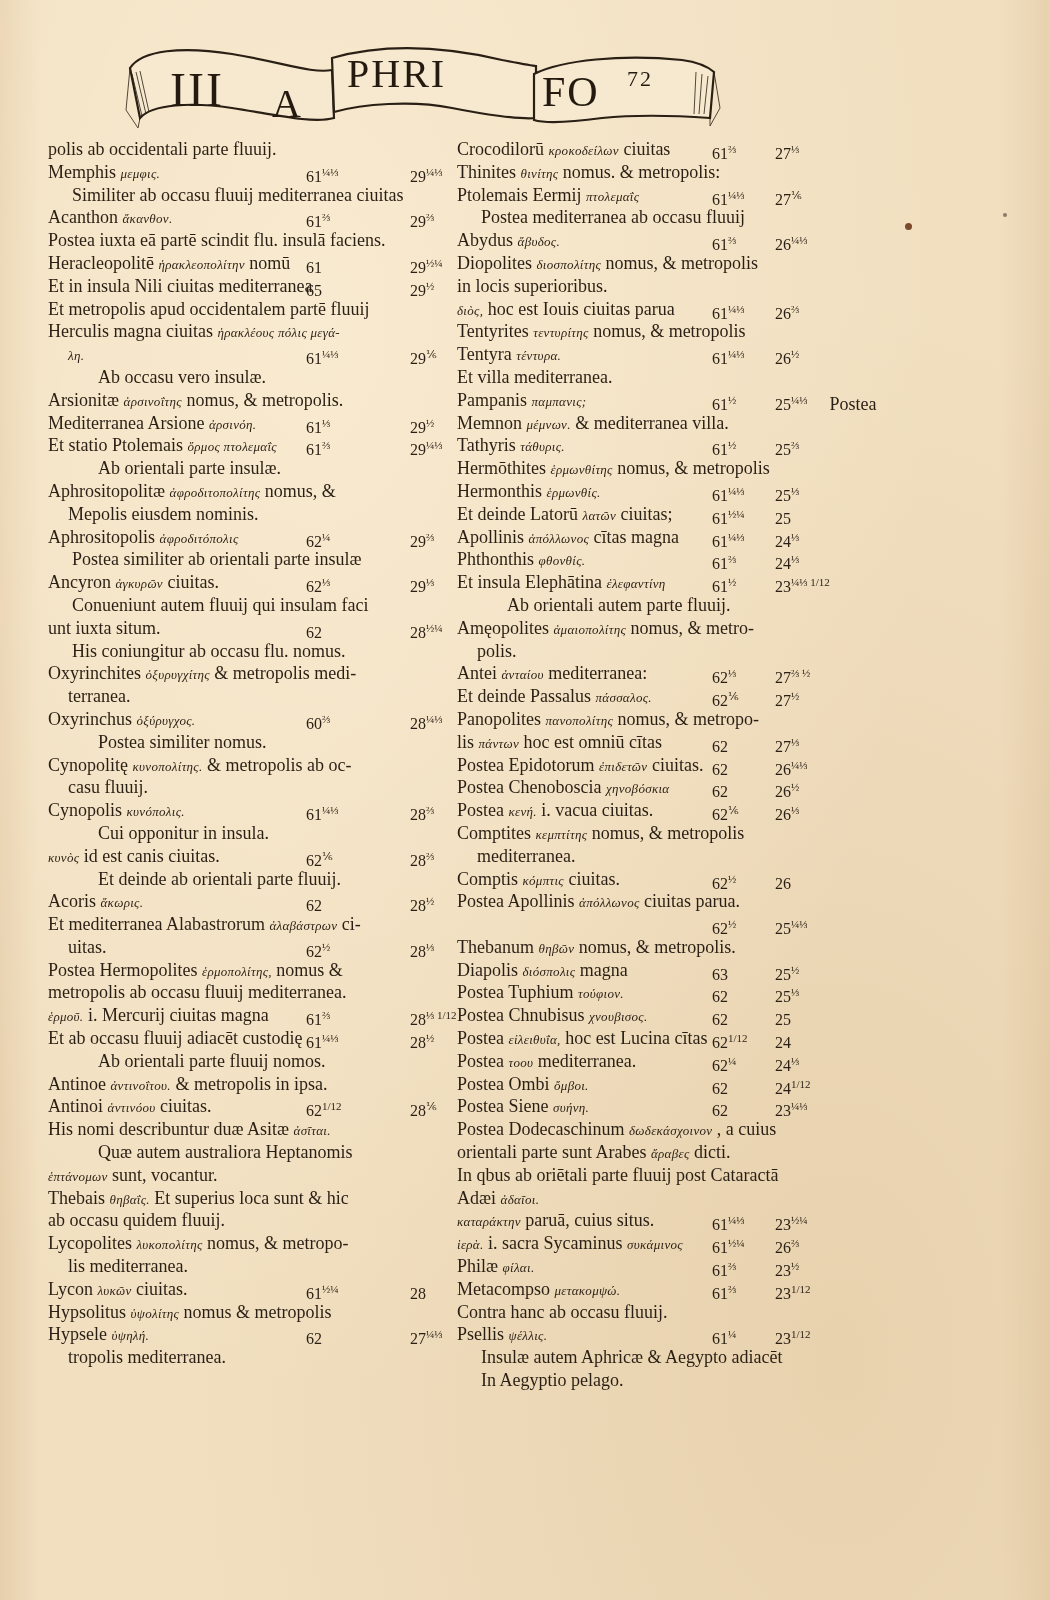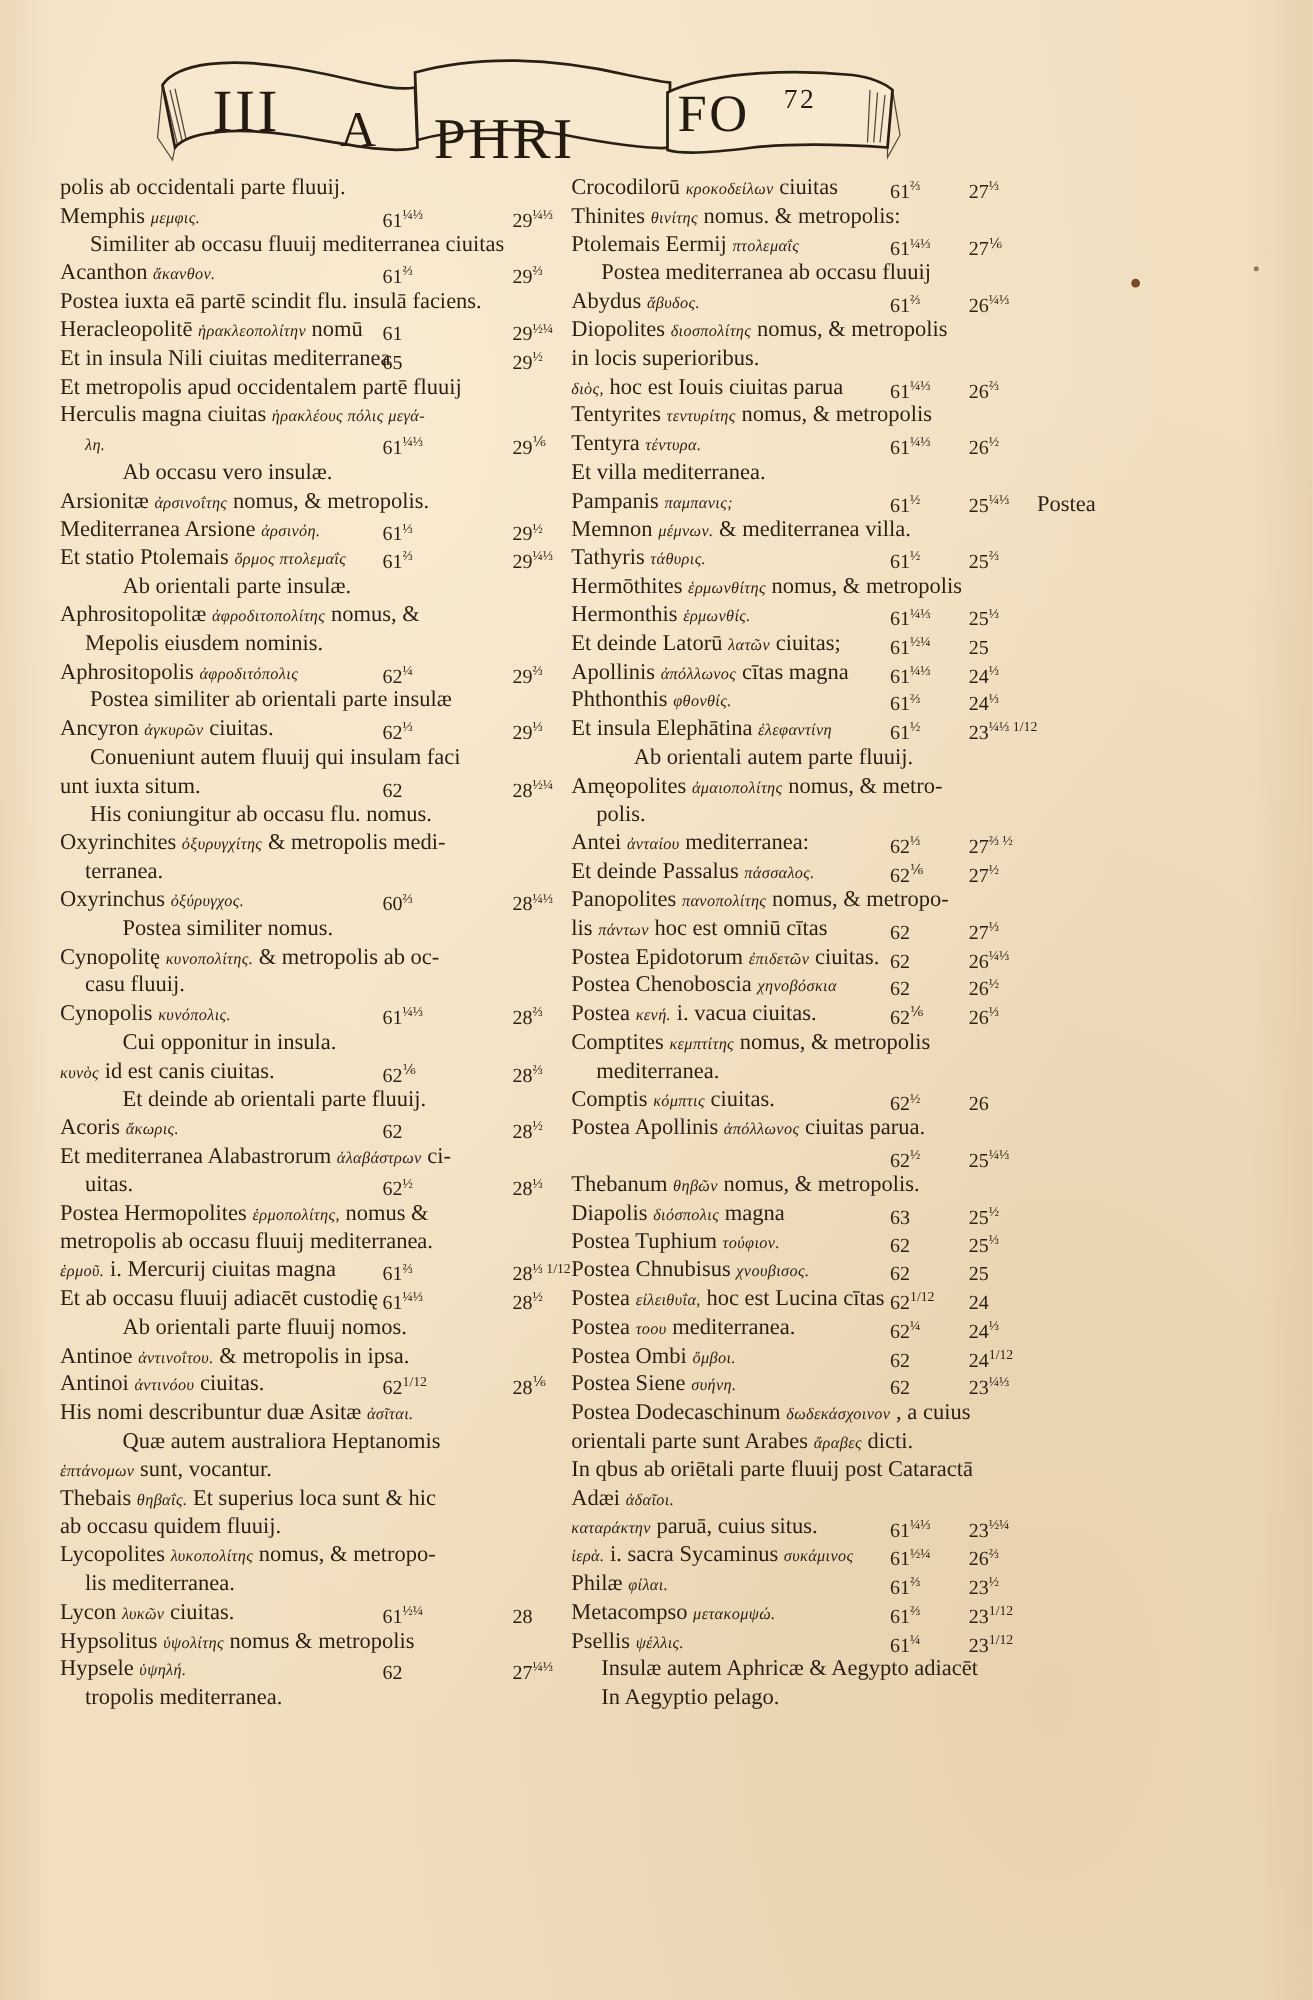--- a/index.html
+++ b/index.html
@@ -17,21 +17,21 @@
     .banner {
       position: absolute; left: 122px; top: 40px; width: 600px; height: 92px;
     }
     .banner svg { position: absolute; left: 0; top: 0; }
     .banner-text {
       position: absolute; font-family: "Liberation Serif", serif; color: #241a10;
       letter-spacing: 2px;
     }
     .bt1 { left: 48px; top: 22px; font-size: 48px; }
     .bt2 { left: 150px; top: 40px; font-size: 40px; }
-    .bt3 { left: 225px; top: 10px; font-size: 46px; margin-top: 34px; }
+    .bt3 { left: 225px; top: 10px; font-size: 40px; }
     .bt4 { left: 420px; top: 28px; font-size: 42px; }
     .bt5 { left: 505px; top: 26px; font-size: 22px; }
 
     .column { position: absolute; top: 138px; font-size: 18px; line-height: 22.8px; }
     .col-left { left: 48px; width: 380px; }
     .col-right { left: 457px; width: 385px; }
     .line { position: relative; white-space: nowrap; height: 22.8px; }
     .line .txt { display: inline-block; }
     .line.indent .txt { padding-left: 24px; }
     .line.heading .txt { padding-left: 50px; }
@@ -174,19 +174,20 @@
     <div class="line plain"><span class="txt"><span>Postea Ombi</span> <span class="gk">ὄμβοι.</span> </span><span class="num n1"><span>62</span><span class="frac"></span></span><span class="num n2"><span>24</span><span class="frac">1/12</span></span></div>
     <div class="line plain"><span class="txt"><span>Postea Siene</span> <span class="gk">συήνη.</span> </span><span class="num n1"><span>62</span><span class="frac"></span></span><span class="num n2"><span>23</span><span class="frac">¼⅓</span></span></div>
     <div class="line plain"><span class="txt"><span>Postea Dodecaschinum</span> <span class="gk">δωδεκάσχοινον</span> <span>, a cuius</span> </span></div>
     <div class="line plain"><span class="txt"><span>orientali parte sunt Arabes</span> <span class="gk">ἄραβες</span> <span>dicti.</span> </span></div>
     <div class="line plain"><span class="txt"><span>In qbus ab oriētali parte fluuij post Cataractā</span> </span></div>
     <div class="line plain"><span class="txt"><span>Adæi</span> <span class="gk">ἀδαῖοι.</span> </span></div>
     <div class="line plain"><span class="txt"><span class="gk">καταράκτην</span> <span>paruā, cuius situs.</span> </span><span class="num n1"><span>61</span><span class="frac">¼⅓</span></span><span class="num n2"><span>23</span><span class="frac">½¼</span></span></div>
     <div class="line plain"><span class="txt"><span class="gk">ἱερὰ.</span> <span>i. sacra Sycaminus</span> <span class="gk">συκάμινος</span> </span><span class="num n1"><span>61</span><span class="frac">½¼</span></span><span class="num n2"><span>26</span><span class="frac">⅔</span></span></div>
     <div class="line plain"><span class="txt"><span>Philæ</span> <span class="gk">φίλαι.</span> </span><span class="num n1"><span>61</span><span class="frac">⅔</span></span><span class="num n2"><span>23</span><span class="frac">½</span></span></div>
     <div class="line plain"><span class="txt"><span>Metacompso</span> <span class="gk">μετακομψώ.</span> </span><span class="num n1"><span>61</span><span class="frac">⅔</span></span><span class="num n2"><span>23</span><span class="frac">1/12</span></span></div>
+    <div class="line plain"><span class="txt"><span>Contra hanc ab occasu fluuij.</span> </span></div>
     <div class="line plain"><span class="txt"><span>Psellis</span> <span class="gk">ψέλλις.</span> </span><span class="num n1"><span>61</span><span class="frac">¼</span></span><span class="num n2"><span>23</span><span class="frac">1/12</span></span></div>
     <div class="line indent"><span class="txt"><span>Insulæ autem Aphricæ &amp; Aegypto adiacēt</span> </span></div>
     <div class="line indent"><span class="txt"><span>In Aegyptio pelago.</span> </span></div>
   </div>
 
 <span class="spot" style="left:905px;top:223px;width:7px;height:7px;background:#7a4a2a;"></span>
 <span class="spot" style="left:1003px;top:213px;width:4px;height:4px;background:#8b7a66;"></span>
 
 </body></html>

